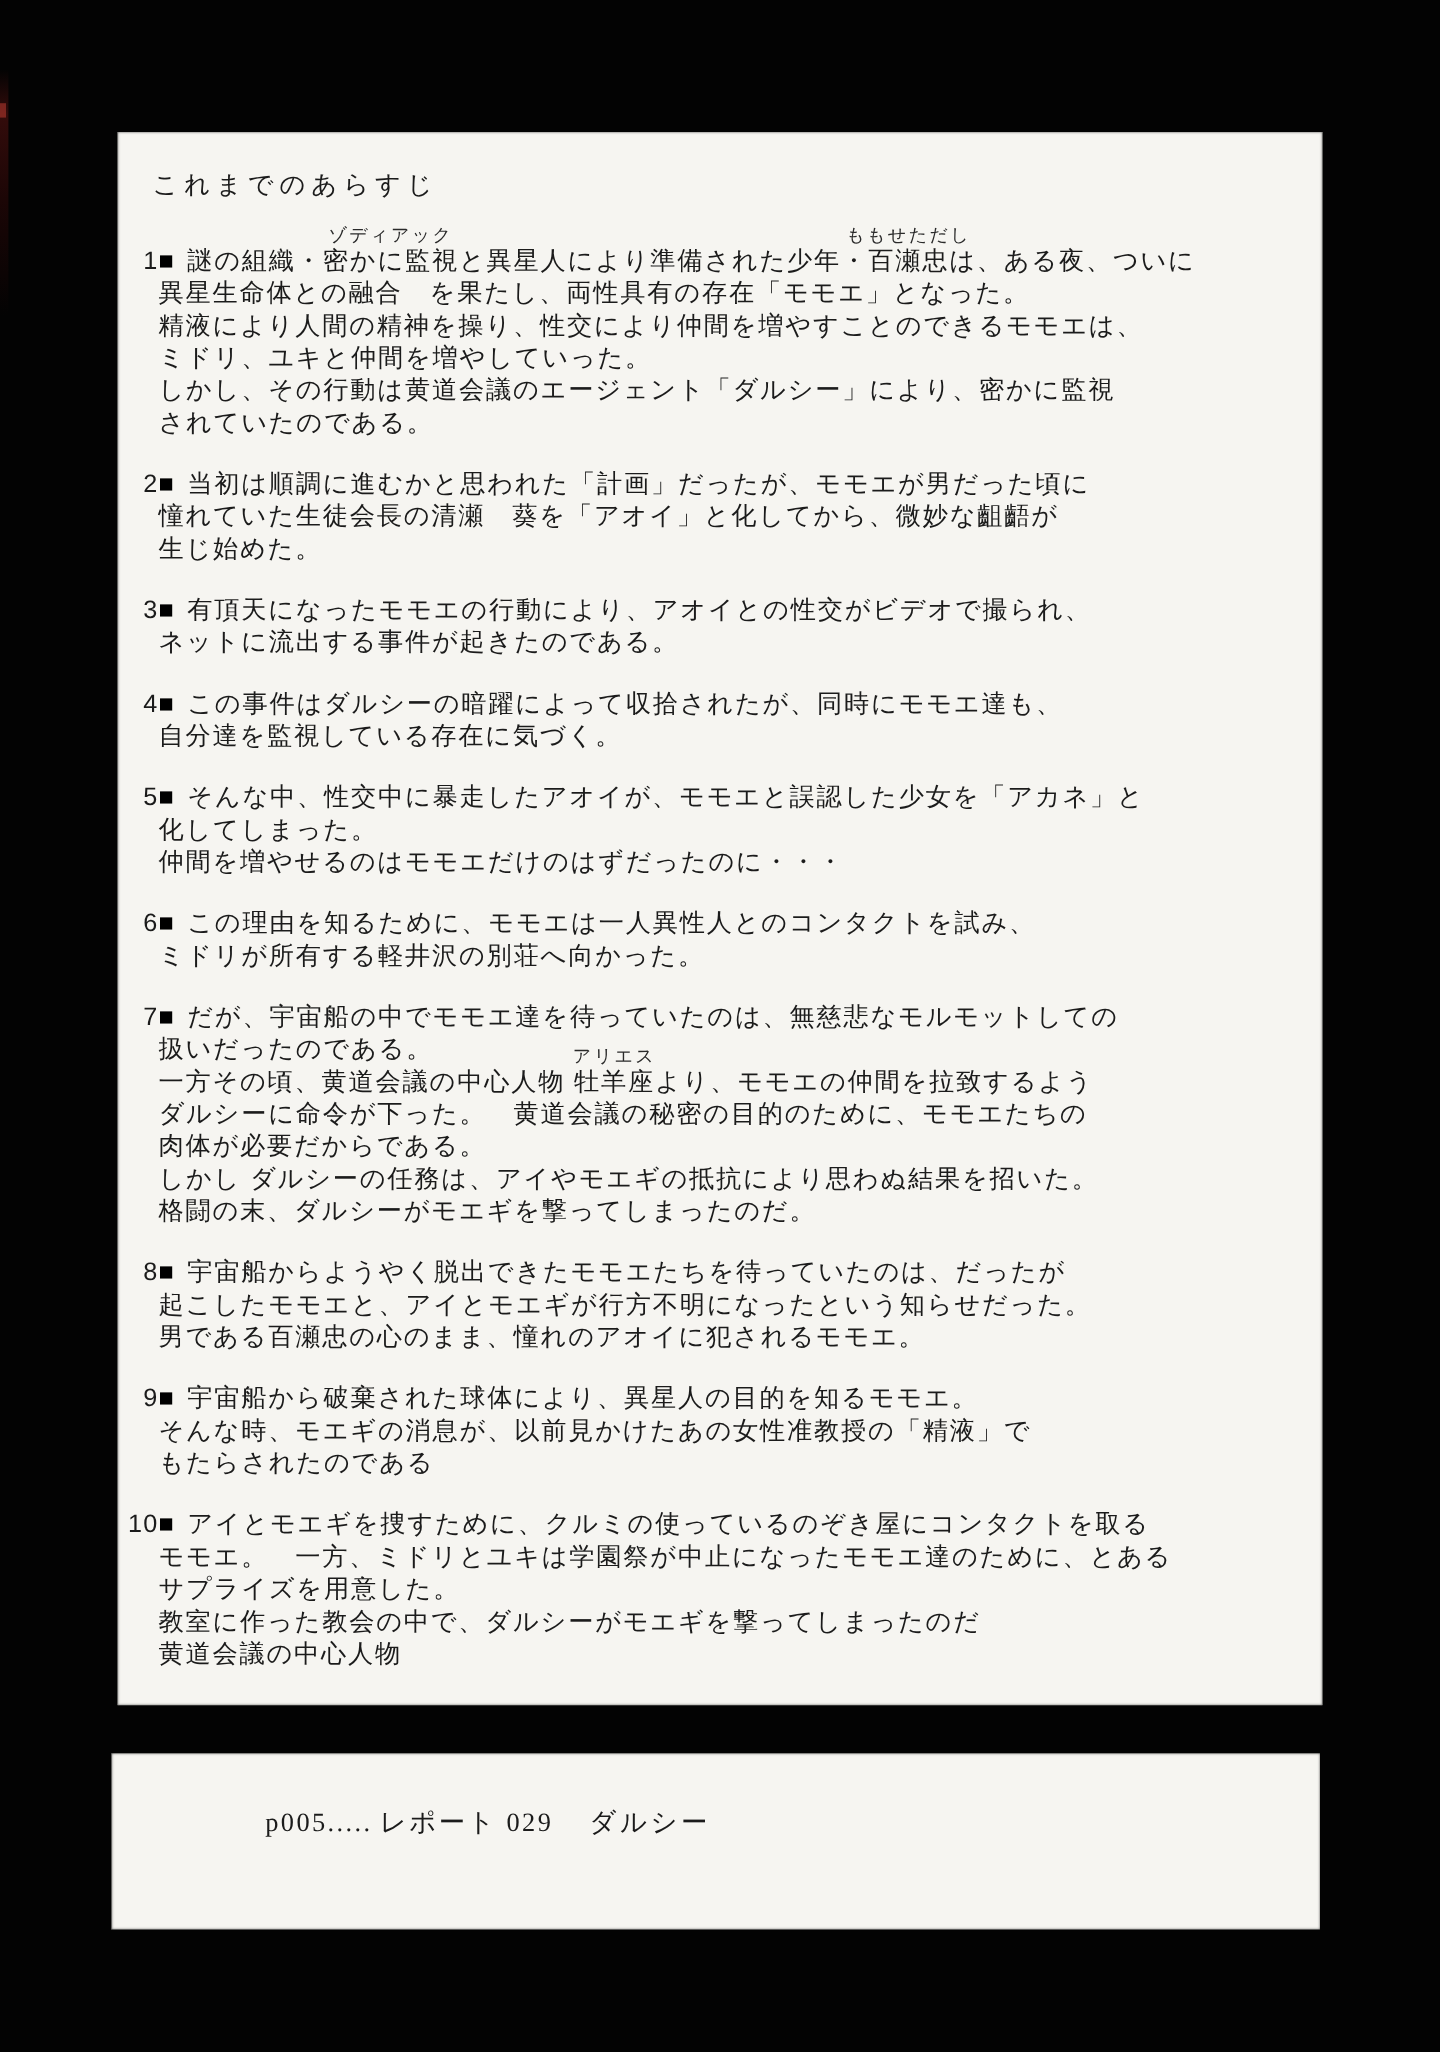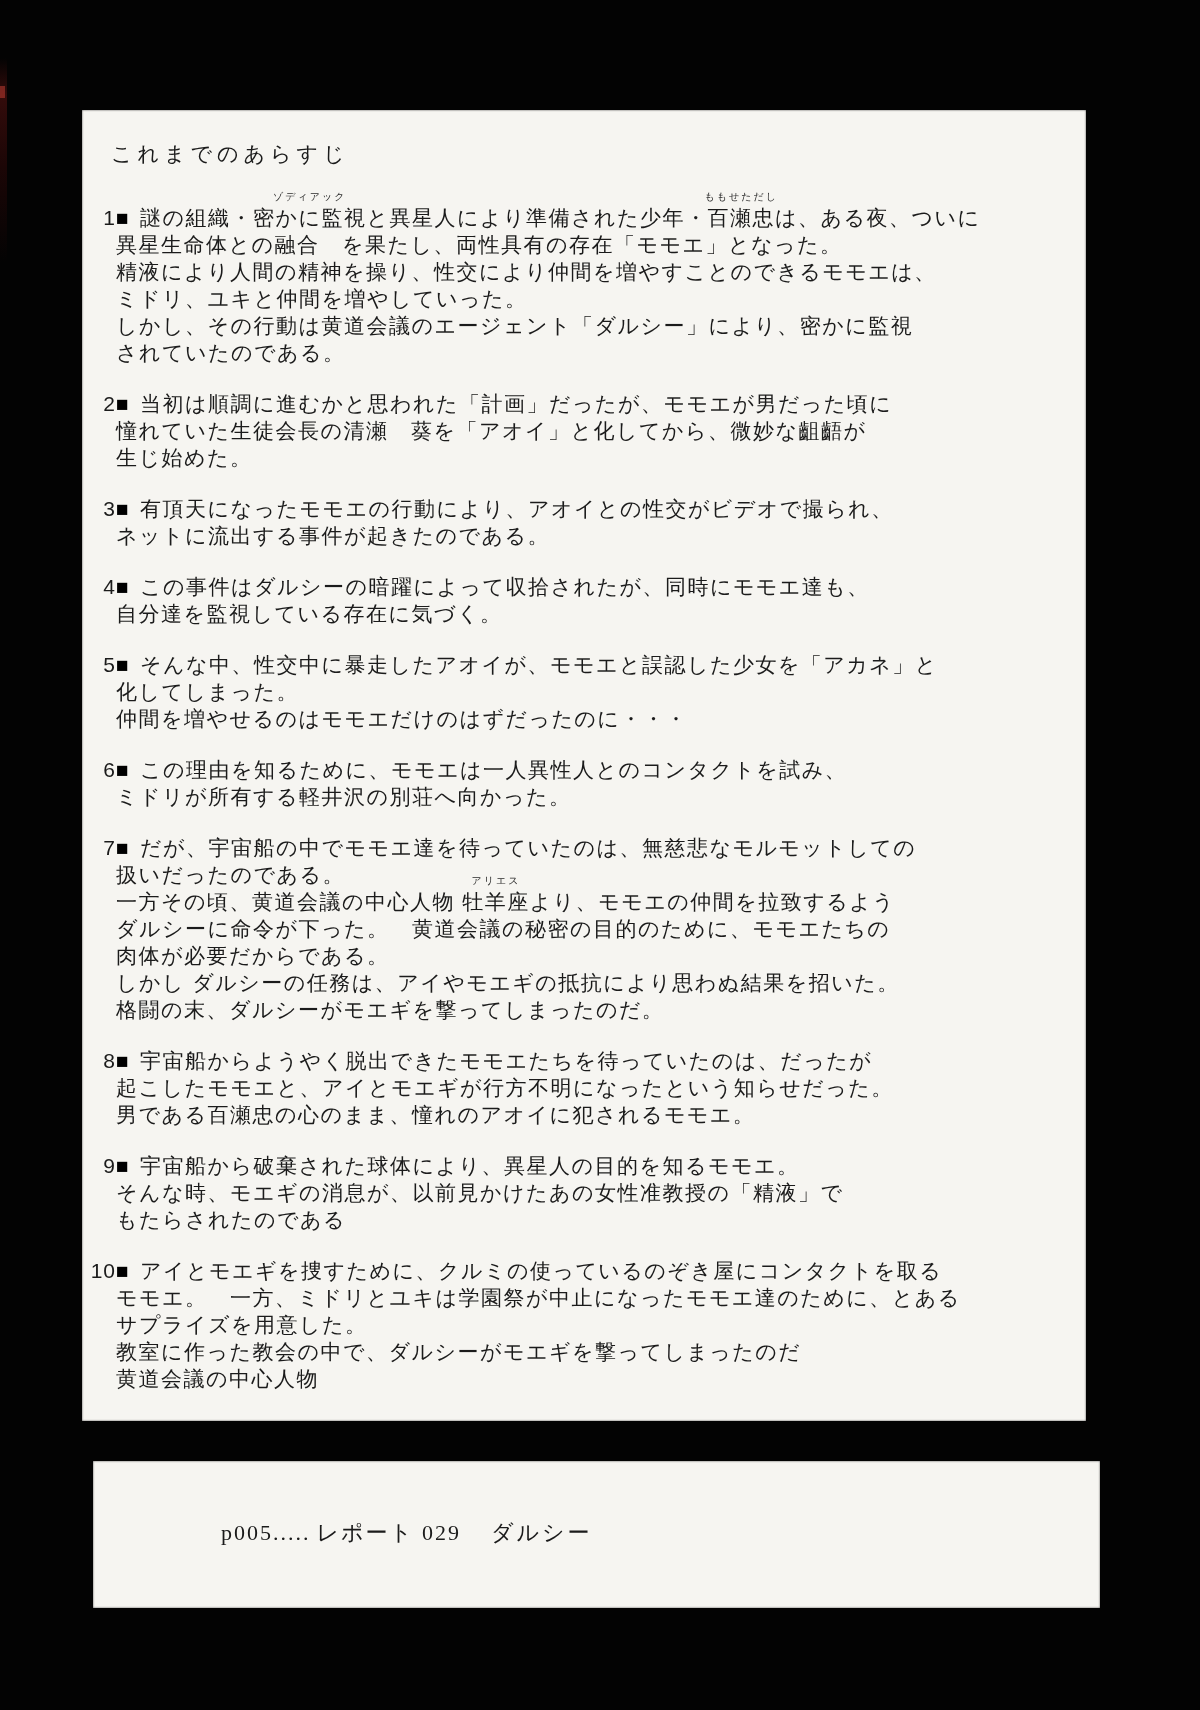--- a/index.html
+++ b/index.html
@@ -8,21 +8,21 @@
     background:#030303;
     position:relative;
     font-family:"Liberation Sans", sans-serif;
     overflow:hidden;
   }
   .page {
     position:absolute;
     background:#f6f5f1;
     box-shadow:0 0 2px rgba(0,0,0,.8) inset;
   }
-  #main-page { left:82px; top:110px; width:1004px; height:1311px; }
+  #main-page { left:98px; top:110px; width:1004px; height:1311px; }
   #toc-box   { left:93px; top:1461px; width:1007px; height:147px; }
 
   .title {
     font-size:21px; font-weight:normal;
     letter-spacing:5px;
     color:#1b1b1b;
     margin:30px 0 0 29px;
   }
   #items { margin:36px 20px 0 4px; }
   .item {
@@ -39,25 +39,25 @@
     text-align:right; letter-spacing:1px;
   }
   .marker {
     display:inline-block; width:24px;
     color:#000;
   }
   .rubyw { position:relative; display:inline-block; }
   .rubyw .rt {
     position:absolute; left:50%; top:-13px;
     transform:translateX(-50%);
-    font-size:10px; letter-spacing:2px;
+    font-size:15px; letter-spacing:2px;
     line-height:11px; white-space:nowrap;
     color:#2a2a2a;
   }
-  #toc { padding:23px 0 0 128px;margin-top:29px; }
+  #toc { padding:38px 0 0 128px; }
   .toc-line {
     font-size:22px; line-height:40px;
     color:#1b1b1b; white-space:nowrap;
   }
   .toc-latin {
     font-family:"Liberation Serif", serif;
     letter-spacing:2px;
   }
   .toc-series { letter-spacing:2px; margin-left:6px; }
   .toc-num {

